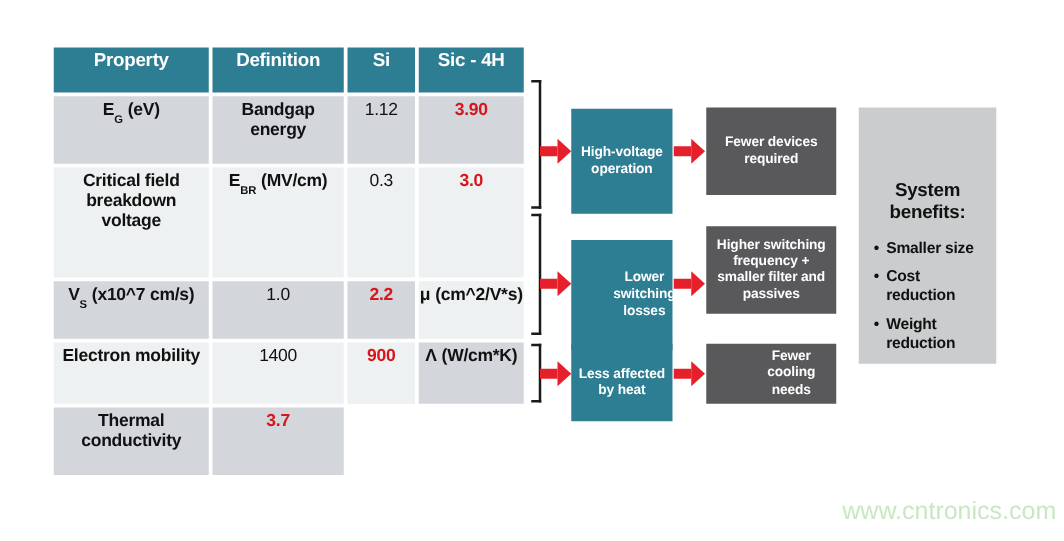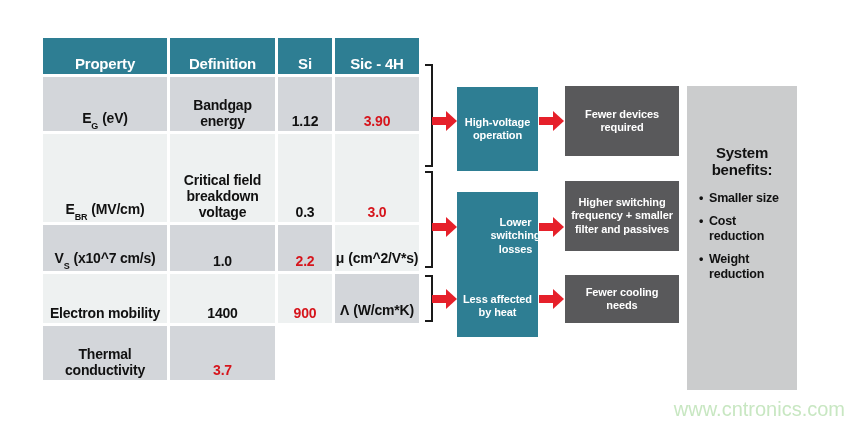--- a/index.html
+++ b/index.html
@@ -14,30 +14,30 @@
   .canvas{position:relative;width:851px;height:433px;background:#ffffff;overflow:hidden;}
 
   
   .cmp-table{
     position:absolute;left:43px;top:38px;width:376px;height:342px;
     display:grid;
     grid-template-columns:124px 105px 54px 84px;
     grid-template-rows:36px 54px 88px 46px 49px 54px;
     gap:3px;background:#ffffff;
   }
-  .cell{display:flex;align-items:flex-end;justify-content:center;text-align:center;
+  .cell{display:flex;align-items:flex-start;justify-content:center;text-align:center;
     letter-spacing:-0.2px;line-height:1.15;padding:2px 3px;}
   .hcell{background:var(--teal);color:var(--header-text);font-weight:bold;font-size:15px;}
   .bg-a{background:var(--row-gray);}
   .bg-b{background:var(--row-light);}
   .prop{font-weight:bold;font-size:14px;color:var(--body-text);}
   .prop sub{font-size:9px;font-weight:bold;position:relative;top:2px;}
   .prop .p-unit{margin-left:4px;}
   .defn{font-weight:bold;font-size:14px;color:var(--body-text);}
-  .si-val{font-size:14px;color:var(--body-text);font-weight:bold;}
+  .si-val{font-size:14px;color:var(--body-text);}
   .sic-val{font-size:14px;font-weight:bold;color:var(--red-text);}
 
   
   .bracket{position:absolute;left:425px;width:8px;
     border-top:2px solid var(--bracket);
     border-right:2px solid var(--bracket);
     border-bottom:2px solid var(--bracket);}
   .bracket-1{top:64px;height:103px;}
   .bracket-2{top:171px;height:97px;}
   .bracket-3{top:275px;height:47px;}
@@ -52,30 +52,30 @@
   .ar-col2{left:539px;}
   .ar-row1{top:111px;}
   .ar-row2{top:217px;}
   .ar-row3{top:289px;}
 
   
   .fbox{position:absolute;display:flex;align-items:center;justify-content:center;
     text-align:center;color:#ffffff;font-weight:bold;font-size:11px;
     line-height:1.2;letter-spacing:-0.1px;padding:2px 4px;}
   .cause{left:457px;width:81px;background:var(--teal);}
-  .effect{left:565px;width:114px;background:var(--dark-gray);}
+  .effect{left:565px;width:104px;background:var(--dark-gray);}
   .fb-r1c{top:87px;height:84px;}
   .fb-r1e{top:86px;height:70px;}
   .fb-r2c{top:192px;height:88px;padding-left:40px;}
   .fb-r2e{top:181px;height:70px;}
   .fb-r3c{top:275px;height:62px;}
-  .fb-r3e{top:275px;height:48px;}
+  .fb-r3e{top:275px;height:48px;padding-left:36px;}
 
   
-  .benefits{position:absolute;left:687px;top:86px;width:110px;height:304px;
+  .benefits{position:absolute;left:687px;top:86px;width:110px;height:205px;
     background:var(--panel-gray);color:var(--body-text);}
   .benefits-title{margin-top:58px;text-align:center;font-weight:bold;font-size:15px;
     line-height:1.15;letter-spacing:-0.2px;padding:0 14px;}
   .benefits-list{list-style:none;margin-top:12px;padding-left:12px;padding-right:6px;}
   .benefits-list li{position:relative;font-weight:bold;font-size:12.5px;line-height:1.2;
     letter-spacing:-0.2px;margin-bottom:8px;padding-left:10px;max-width:88px;}
   .benefits-list li .bullet{position:absolute;left:0;top:0;}
 
   
   .watermark{position:absolute;right:6px;top:398px;font-size:20px;
@@ -100,24 +100,24 @@
         <span>Sic - 4H</span>
       </div>
 
     <div class="cell bg-a prop">
       <span><span>E</span><sub>G</sub><span class="p-unit">(eV)</span></span>
     </div>
     <div class="cell bg-a defn">Bandgap energy</div>
     <div class="cell bg-a si-val">1.12</div>
     <div class="cell bg-a sic-val">3.90</div>
 
+    <div class="cell bg-b defn">Critical field breakdown voltage</div>
     <div class="cell bg-b prop">
       <span><span>E</span><sub>BR</sub><span class="p-unit">(MV/cm)</span></span>
     </div>
-    <div class="cell bg-b defn">Critical field breakdown voltage</div>
     <div class="cell bg-b si-val">0.3</div>
     <div class="cell bg-b sic-val">3.0</div>
 
     <div class="cell bg-a prop">
       <span><span>V</span><sub>S</sub><span class="p-unit">(x10^7 cm/s)</span></span>
     </div>
     <div class="cell bg-a si-val">1.0</div>
     <div class="cell bg-a sic-val">2.2</div>
 
     <div class="cell bg-b prop">

